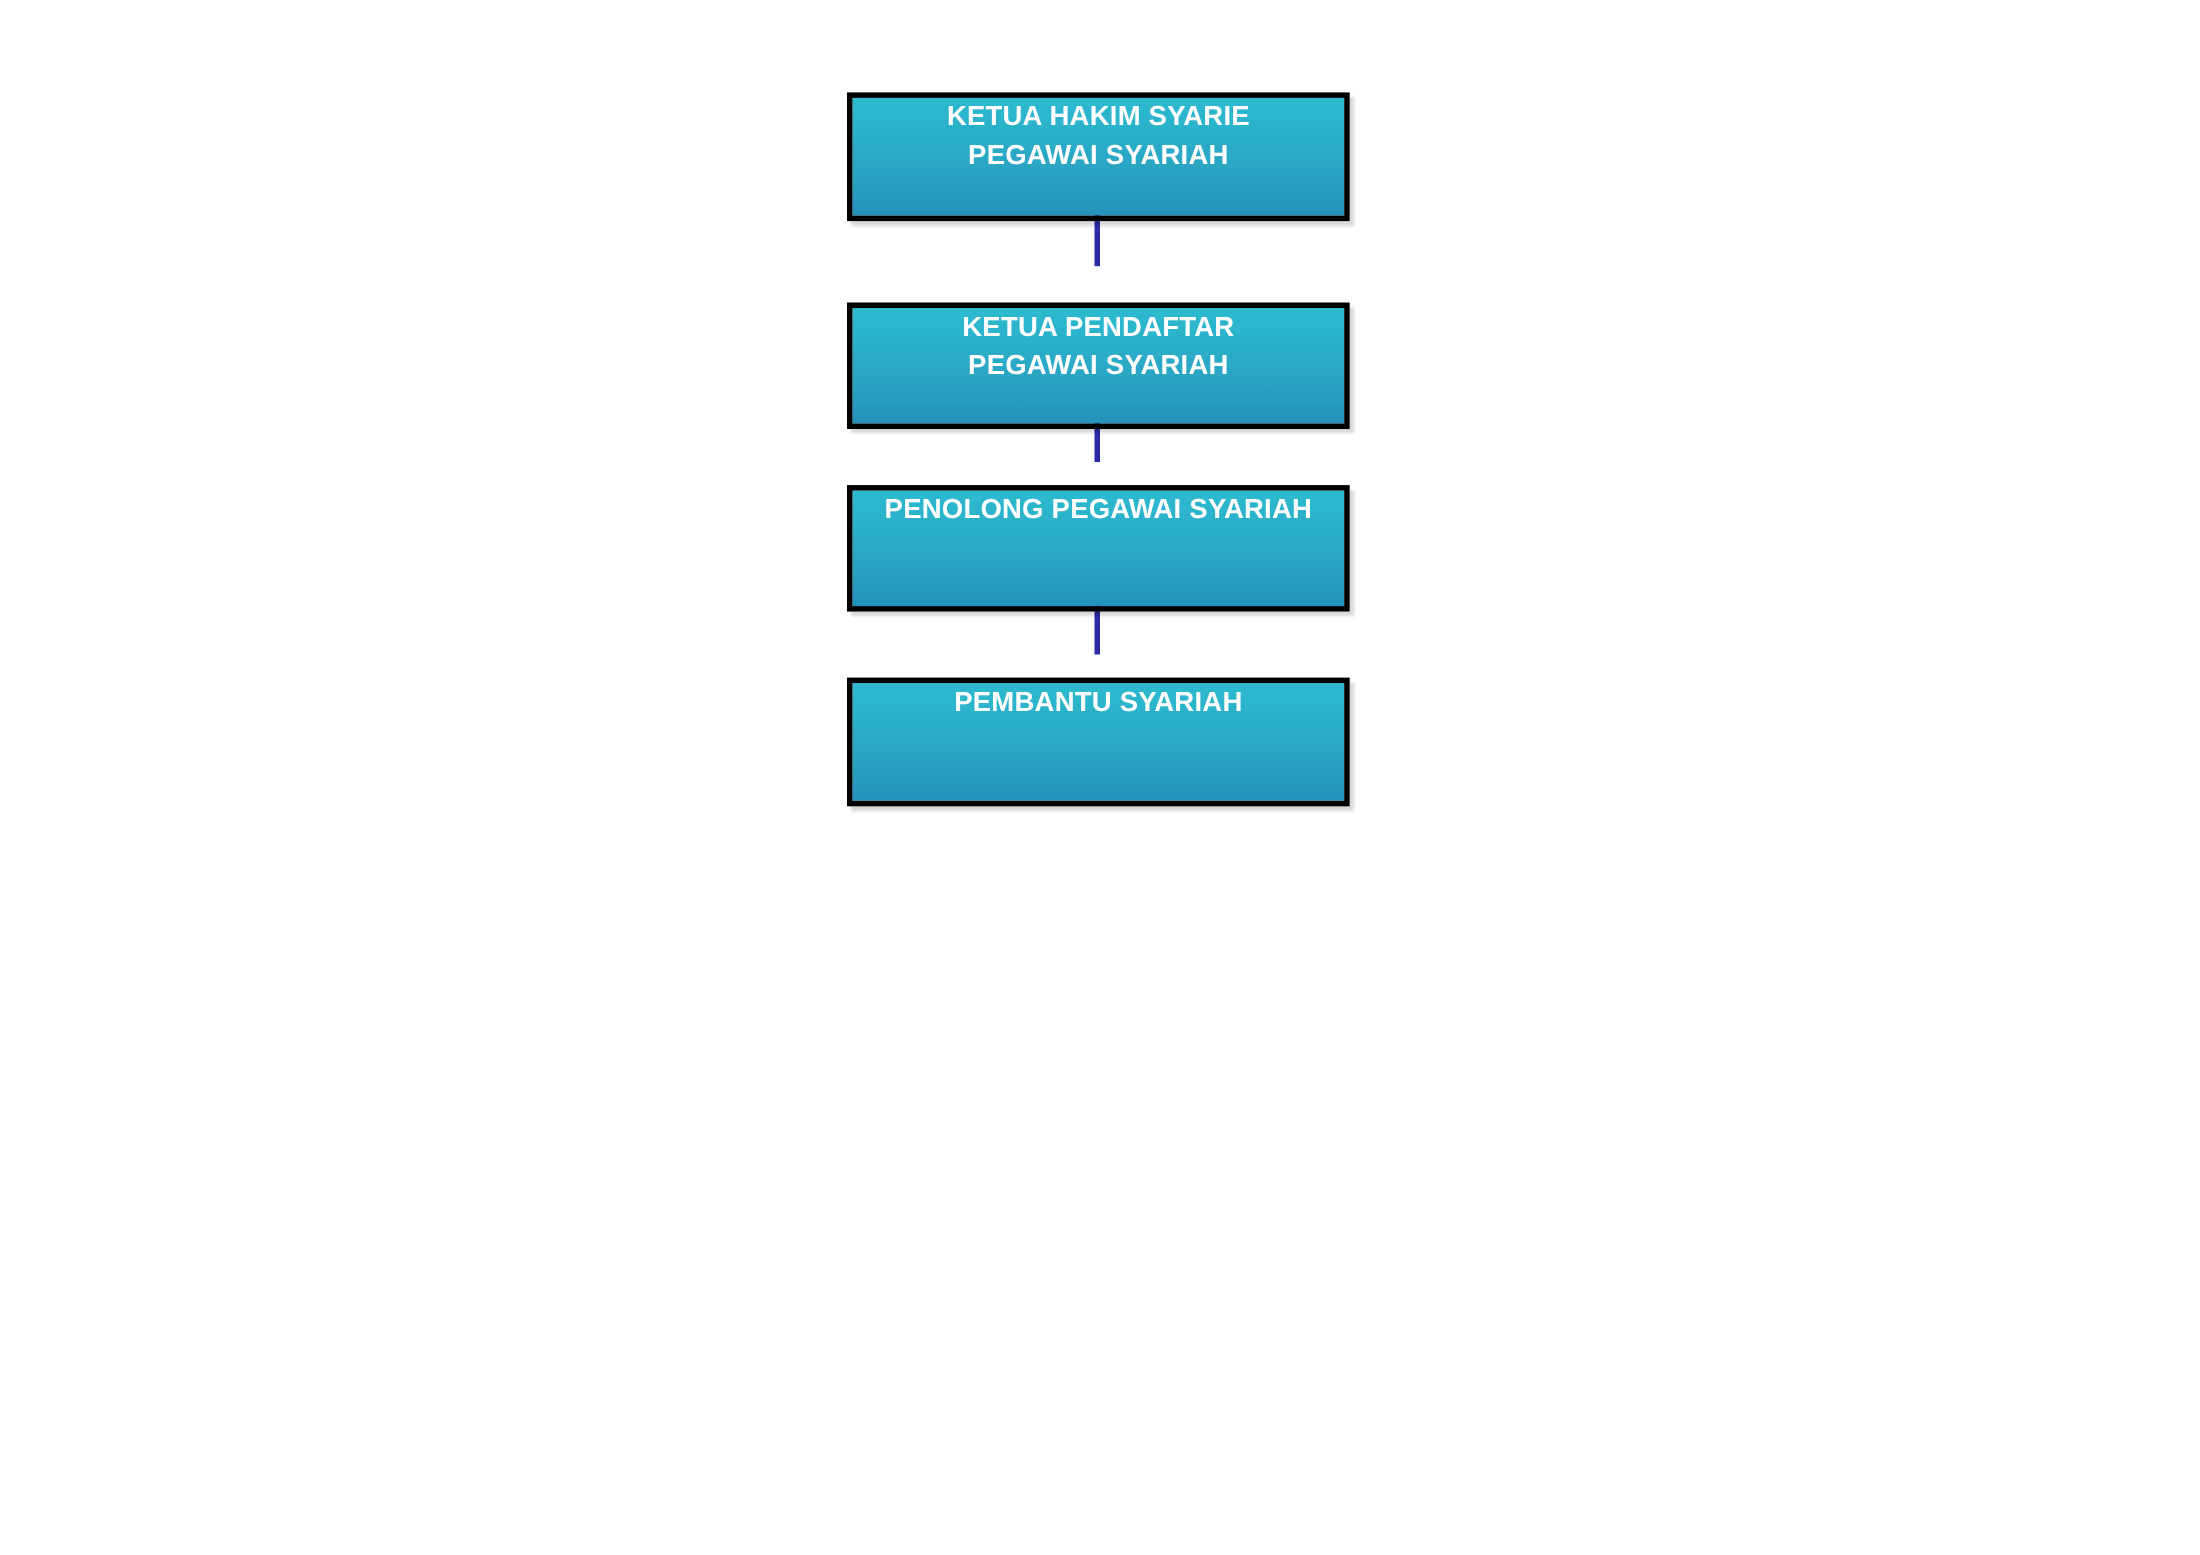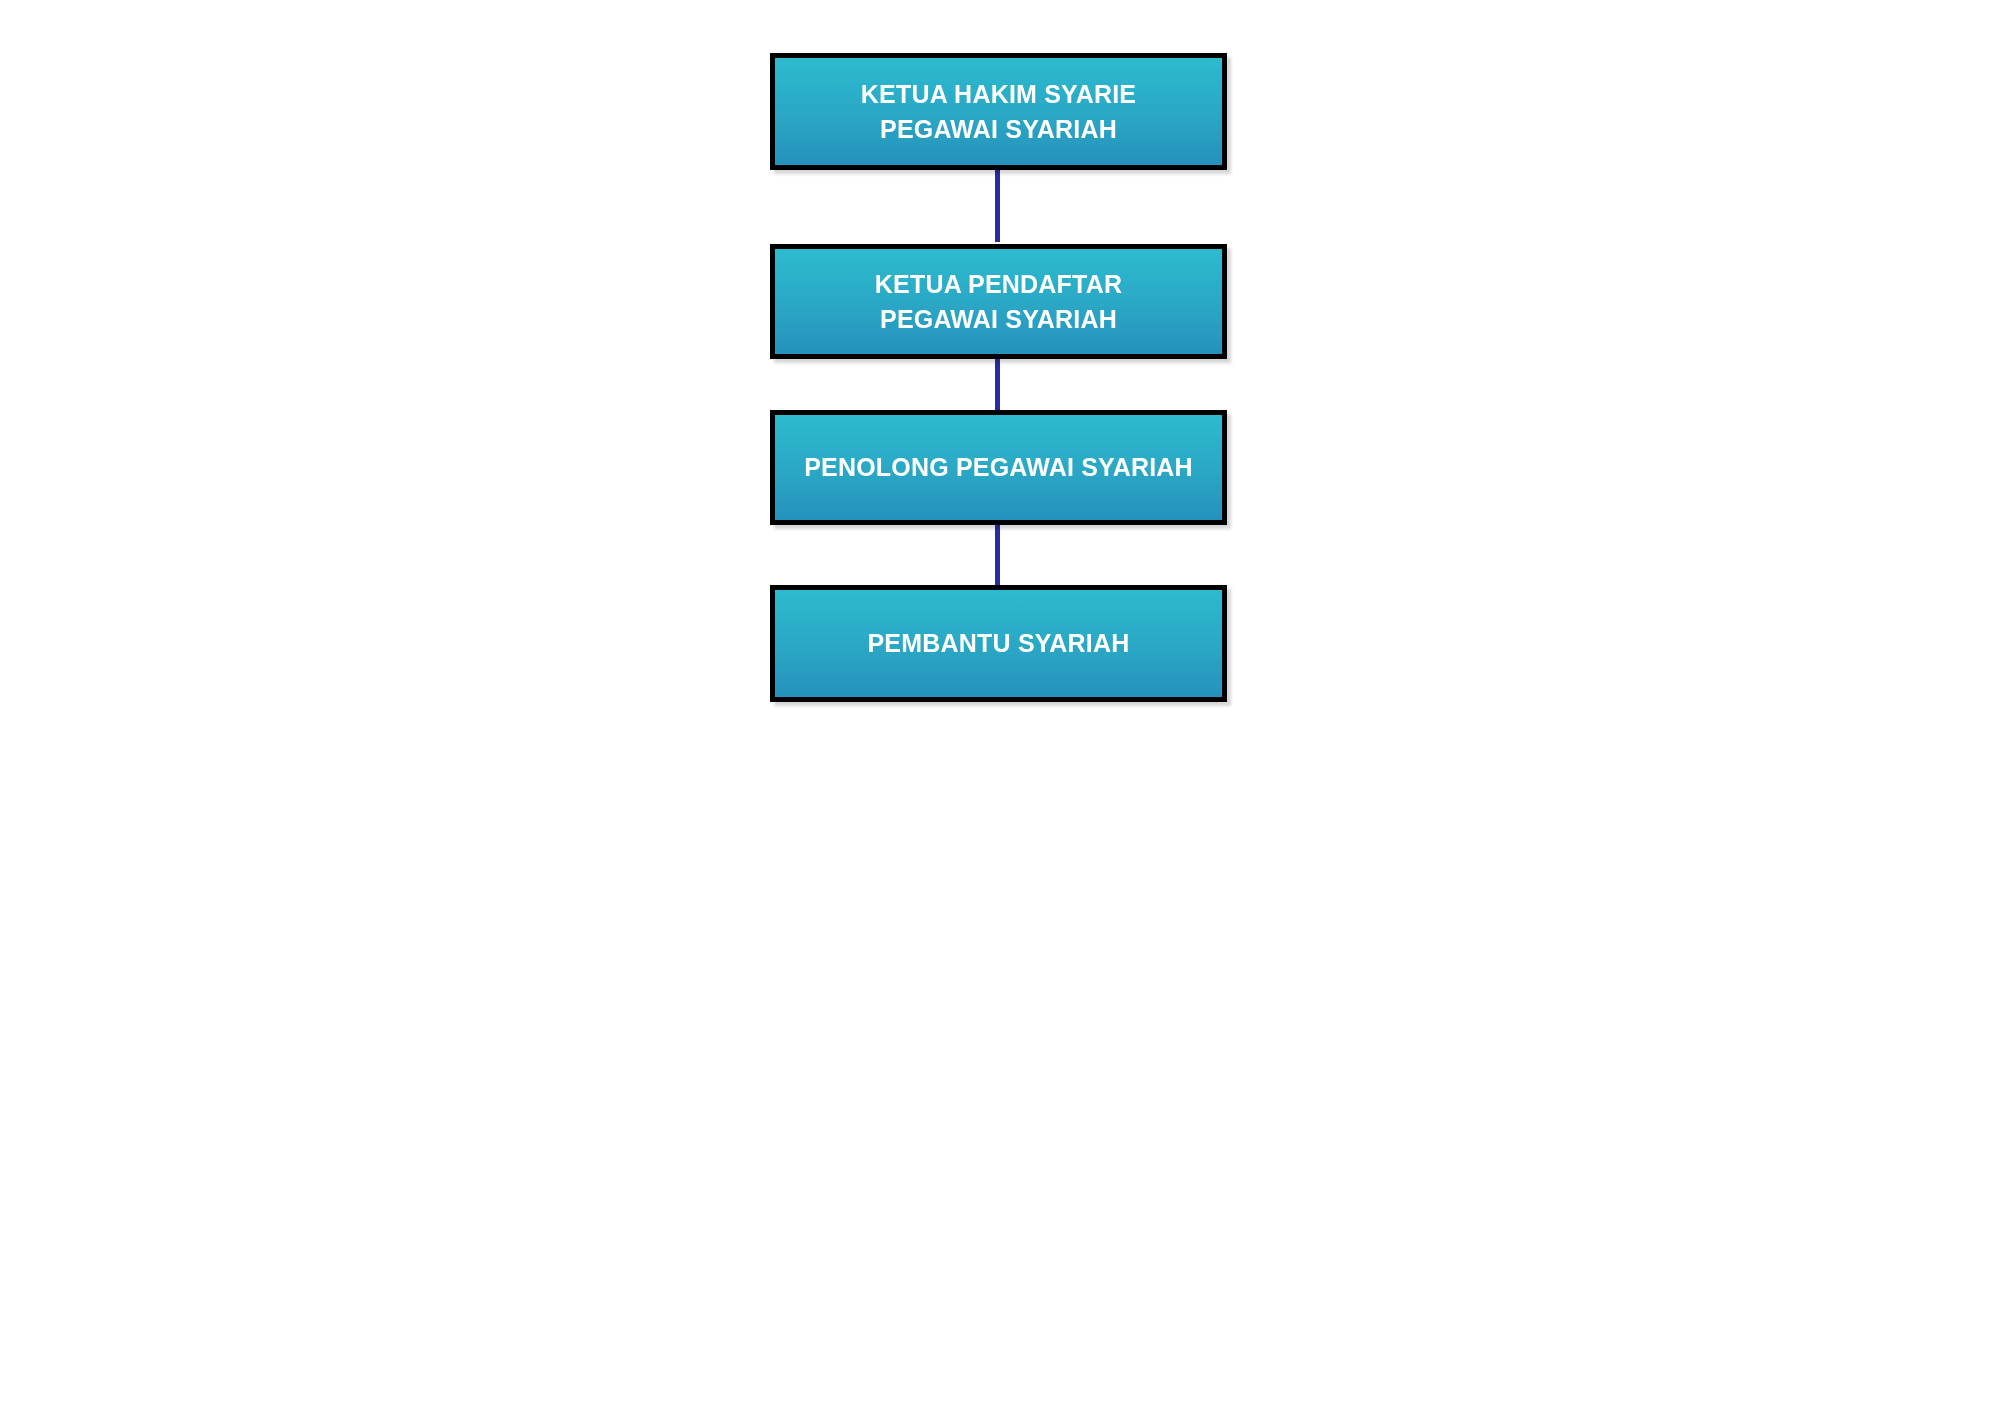--- a/index.html
+++ b/index.html
@@ -36,24 +36,25 @@
 
   
   .node {
     position: absolute;
     left: 770px;
     width: 447px;
     border: 5px solid #000000;
     background: linear-gradient(to bottom, #2DBACF 0%, #2BB3CB 22%, #2AA5C4 58%, #2492BC 100%);
     box-shadow: 4px 4px 3px rgba(0, 0, 0, 0.16);
     display: flex;
-    align-items: center;
+    align-items: flex-start;
     justify-content: center;
     box-sizing: content-box;
     z-index: 2;
+    margin-top: 31px;
   }
 
   .node-label {
     color: #ffffff;
     font-family: "Liberation Sans", sans-serif;
     font-weight: bold;
     font-size: 25px;
     line-height: 35px;
     letter-spacing: 0.2px;
     text-align: center;

